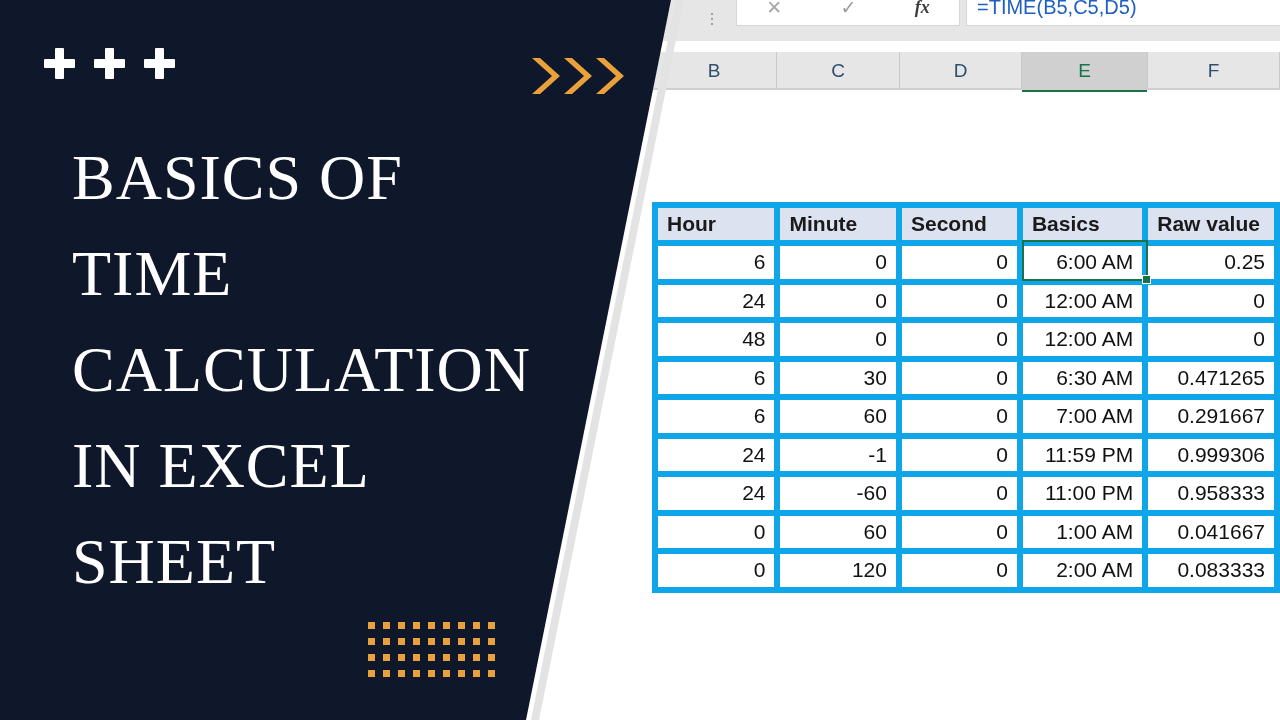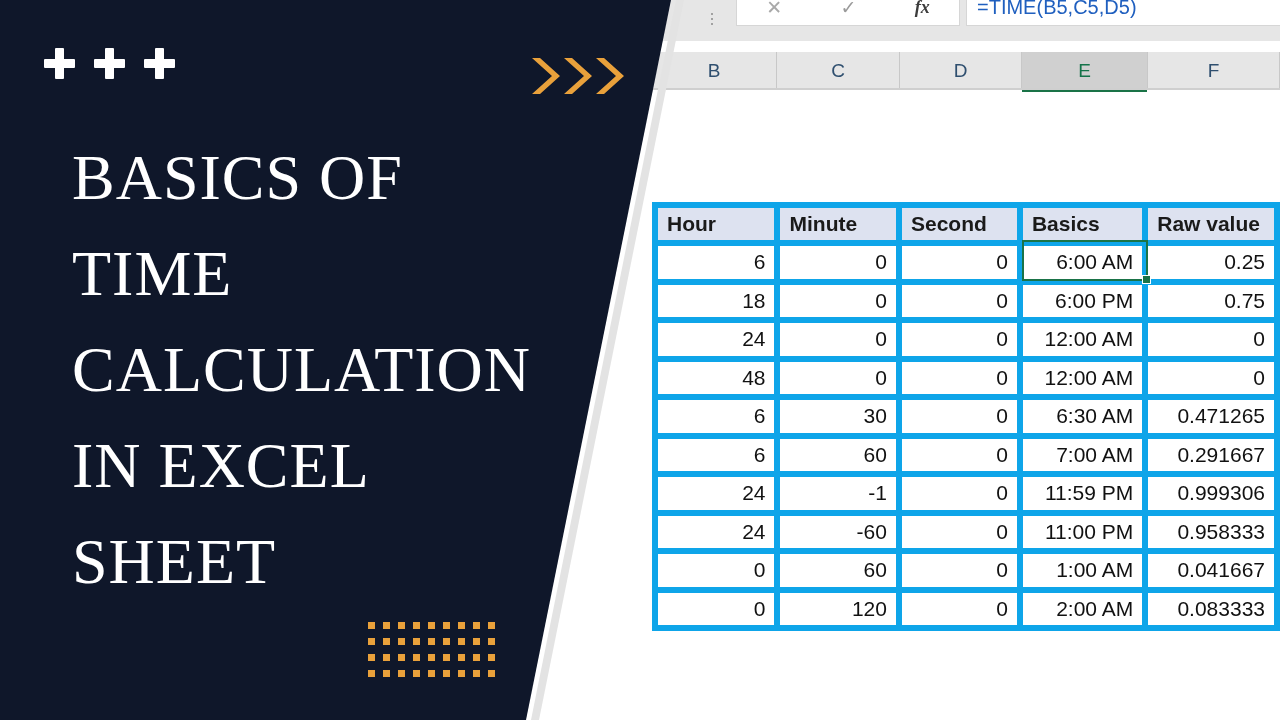--- a/index.html
+++ b/index.html
@@ -259,27 +259,20 @@
           <td style="width: 132px;">Raw value</td>
         </tr>
       </thead>
     <tbody id="grid-body">
         <tr>
           <td style="width: 125px;">6</td>
           <td style="width: 123px;">0</td>
           <td style="width: 122px;">0</td>
           <td style="width: 126px;">6:00 AM</td>
           <td style="width: 132px;">0.25</td>
-        </tr>
-        <tr>
-          <td style="width: 125px;">18</td>
-          <td style="width: 123px;">0</td>
-          <td style="width: 122px;">0</td>
-          <td style="width: 126px;">6:00 PM</td>
-          <td style="width: 132px;">0.75</td>
         </tr>
         <tr>
           <td style="width: 125px;">24</td>
           <td style="width: 123px;">0</td>
           <td style="width: 122px;">0</td>
           <td style="width: 126px;">12:00 AM</td>
           <td style="width: 132px;">0</td>
         </tr>
         <tr>
           <td style="width: 125px;">48</td>

